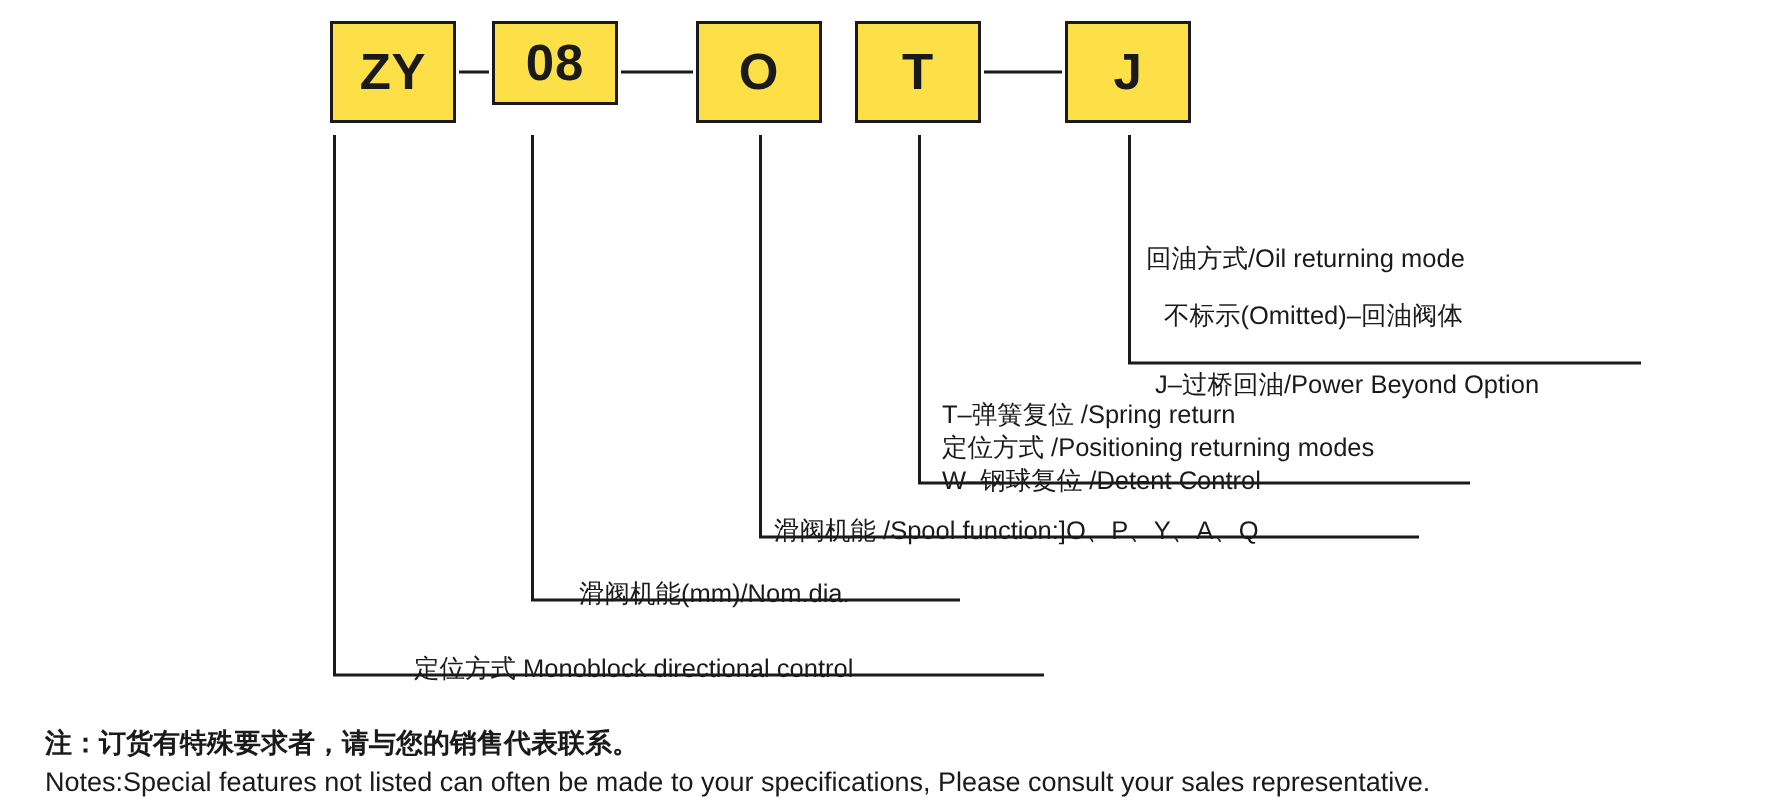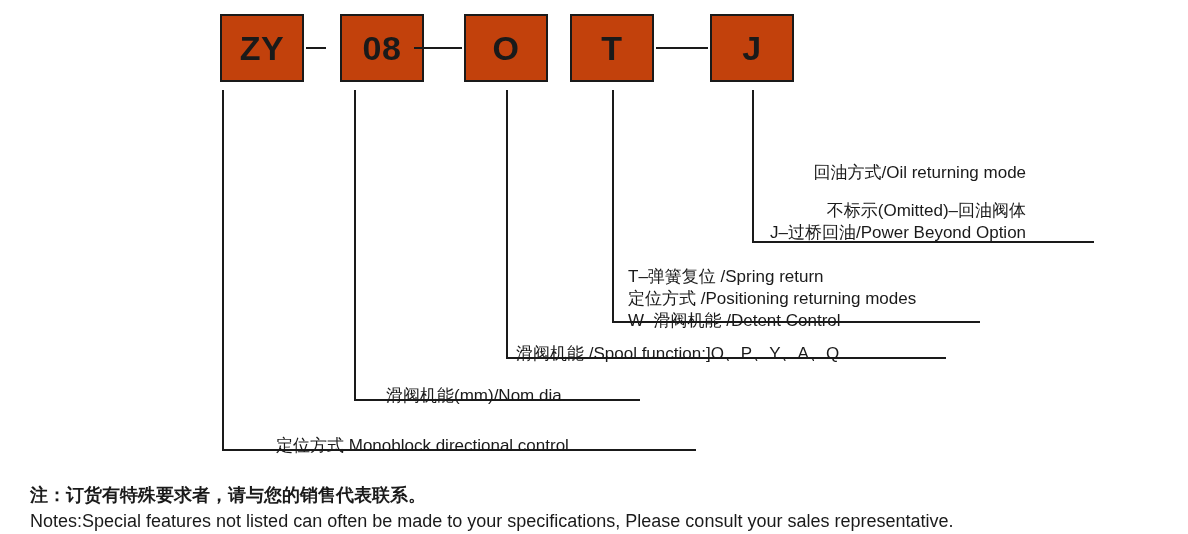--- a/index.html
+++ b/index.html
@@ -14,21 +14,21 @@
   #page {
     position: relative;
     width: 1188px;
     height: 534px;
     overflow: hidden;
     background: #ffffff;
   }
   .code-box {
     position: absolute;
     border: 2px solid #1a1a1a;
-    background: #c2410c;
+    background: #fde047;
     display: flex;
     align-items: center;
     justify-content: center;
     font-size: 34px;
     font-weight: bold;
     letter-spacing: 0.5px;
     box-sizing: border-box;
   }
   .dash {
     position: absolute;
@@ -64,21 +64,21 @@
   .footer-cn {
     font-weight: bold;
   }
 </style>
 </head>
 <body>
 
 <div id="page">
 
   <div class="code-box" style="left:220px; top:14px; width:84px; height:68px;">ZY</div>
-  <div class="code-box" style="left:340px; top:14px; width:84px; height:68px;">08</div>
+  <div class="code-box" style="left:328px; top:14px; width:84px; height:56px;">08</div>
   <div class="code-box" style="left:464px; top:14px; width:84px; height:68px;">O</div>
   <div class="code-box" style="left:570px; top:14px; width:84px; height:68px;">T</div>
   <div class="code-box" style="left:710px; top:14px; width:84px; height:68px;">J</div>
 
   <div class="dash" style="left:306px; top:47px; width:20px;"></div>
   <div class="dash" style="left:414px; top:47px; width:48px;"></div>
   <div class="dash" style="left:656px; top:47px; width:52px;"></div>
 
   <div class="vline" style="left:222px; top:90px; height:360px;"></div>
   <div class="hline" style="left:222px; top:449px; width:474px;"></div>
@@ -88,30 +88,30 @@
 
   <div class="vline" style="left:506px; top:90px; height:268px;"></div>
   <div class="hline" style="left:506px; top:357px; width:440px;"></div>
 
   <div class="vline" style="left:612px; top:90px; height:232px;"></div>
   <div class="hline" style="left:612px; top:321px; width:368px;"></div>
 
   <div class="vline" style="left:752px; top:90px; height:152px;"></div>
   <div class="hline" style="left:752px; top:241px; width:342px;"></div>
 
-  <div class="note-block" style="left:764px; top:162px; text-align:right;">
+  <div class="note-block" style="left:764px; top:162px; text-align:left;">
     <span class="ln">回油方式/Oil returning mode</span>
     <span class="ln" style="padding-left:12px;margin-top:16px;">不标示(Omitted)–回油阀体</span>
-    <span class="ln" style="padding-left:6px;">J–过桥回油/Power Beyond Option</span>
+    <span class="ln" style="padding-left:6px;margin-top:24px;">J–过桥回油/Power Beyond Option</span>
   </div>
 
   <div class="note-block" style="left:628px; top:266px;">
     <span class="ln">T–弹簧复位 /Spring return</span>
     <span class="ln">定位方式 /Positioning returning modes</span>
-    <span class="ln">W–滑阀机能 /Detent Control</span>
+    <span class="ln">W–钢球复位 /Detent Control</span>
   </div>
 
   <div class="note-block" style="left:516px; top:343px;">
     <span class="ln">滑阀机能 /Spool function:]O、P、Y、A、Q</span>
   </div>
 
   <div class="note-block" style="left:386px; top:385px;">
     <span class="ln">滑阀机能(mm)/Nom.dia.</span>
   </div>
 

